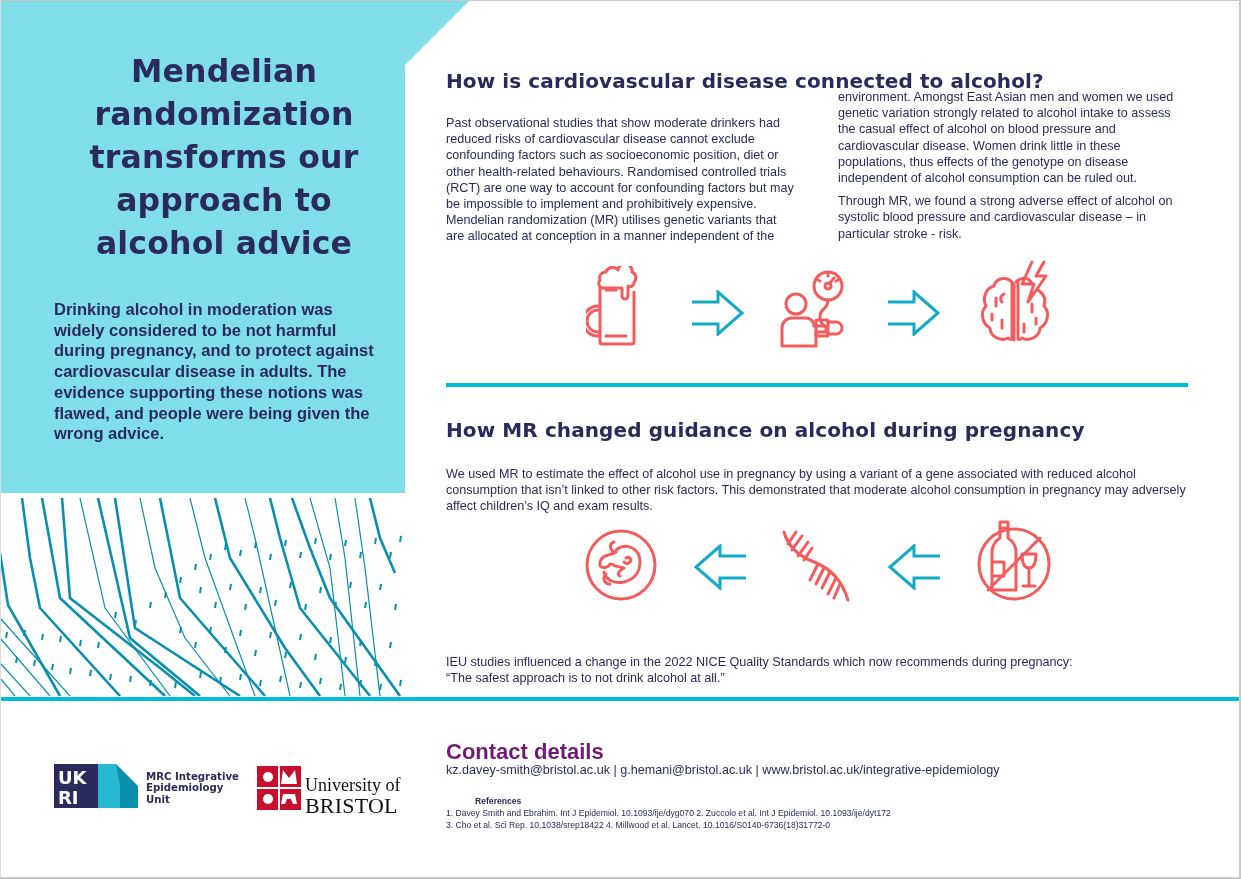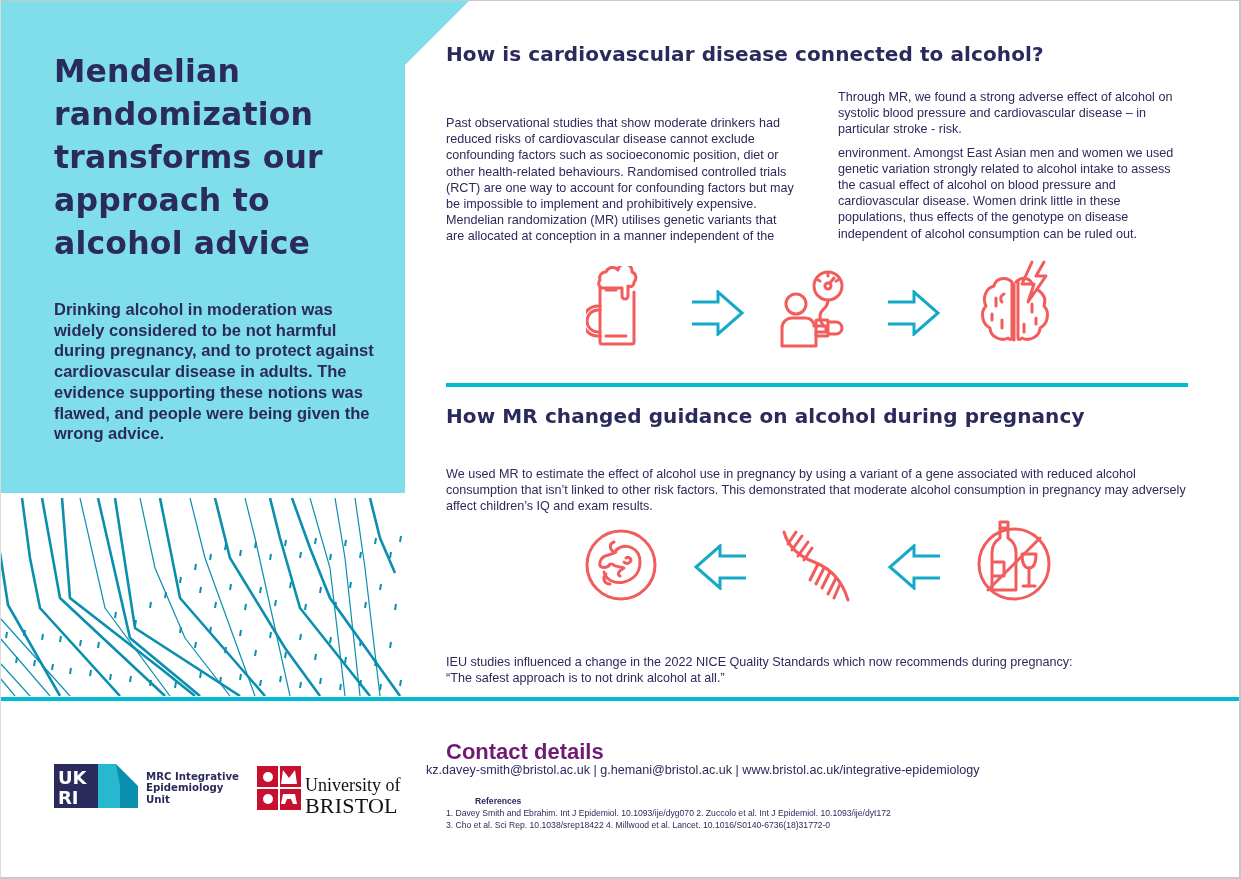--- a/index.html
+++ b/index.html
@@ -6,42 +6,42 @@
   html, body { width: 1241px; height: 879px; background: #ffffff; overflow: hidden; }
   body { position: relative; font-family: "Liberation Sans", sans-serif; color: #2b2a5c; }
   .page-frame { position: absolute; left: 0; top: 0; width: 1241px; height: 879px;
     border-top: 1px solid #c8c8c8; border-right: 2px solid #c8c8c8; border-bottom: 2px solid #c8c8c8; border-left: 1px solid #dcdcdc; pointer-events: none; }
 
   .hero-panel { position: absolute; left: 0; top: 0; width: 472px; height: 493px; }
   .hero-panel svg { position: absolute; left: 0; top: 0; }
 
   .hero-title { position: absolute; left: 54px; top: 50px; width: 340px;
     font-family: "DejaVu Sans", sans-serif; font-weight: bold; font-size: 31.5px; line-height: 43px;
-    color: #2b2a5c; letter-spacing: 0.2px; }
+    color: #2b2a5c; letter-spacing: 0.2px; text-align: center; }
   .hero-summary { position: absolute; left: 54px; top: 299px; width: 320px;
     font-family: "Liberation Sans", sans-serif; font-weight: bold; font-size: 16.5px; line-height: 20.7px;
     color: #2b2a5c; }
 
   .pattern { position: absolute; left: 0; top: 498px; width: 405px; height: 198px; overflow: hidden; }
 
   .section-title { position: absolute; left: 446px; font-family: "DejaVu Sans", sans-serif;
     font-weight: bold; font-size: 20px; color: #2b2a5c; letter-spacing: 0.1px; white-space: nowrap; }
   .body-text { font-family: "Liberation Sans", sans-serif; font-size: 12.6px; line-height: 16.2px; color: #2b2a5c; }
 
   .col { position: absolute; }
   .col p + p { margin-top: 7px; }
 
   .divider { position: absolute; background: #00bcd4; }
 
   .icon { position: absolute; }
 
   .quote { font-weight: normal; }
 
   .footer-contact-title { position: absolute; left: 446px; top: 739px; font-family: "Liberation Sans", sans-serif; font-weight: bold; font-size: 22px; color: #701a75; }
-  .footer-contact-line { position: absolute; left: 426px; top: 763px; font-size: 12.6px; color: #2b2a5c; white-space: nowrap; }
+  .footer-contact-line { position: absolute; left: 446px; top: 763px; font-size: 12.6px; color: #2b2a5c; white-space: nowrap; }
   .refs { position: absolute; left: 446px; top: 795px; font-size: 8.6px; line-height: 12px; color: #2b2a5c; }
   .refs .ref-title { font-weight: bold; padding-left: 29px; }
 
   .logo-ukri { position: absolute; left: 54px; top: 764px; }
   .mrc-text { position: absolute; left: 146px; top: 771px; font-family: "DejaVu Sans", sans-serif; font-weight: bold; font-size: 10.2px; line-height: 11.4px; color: #2b2a5c; }
   .logo-bristol { position: absolute; left: 257px; top: 766px; }
   .bristol-text { position: absolute; left: 305px; top: 770px; font-family: "Liberation Serif", serif; color: #111; }
   .bristol-text .l1 { font-size: 18px; line-height: 19px; display: block; margin-top: 6px; }
   .bristol-text .l2 { font-size: 22px; line-height: 22px; display: block; letter-spacing: 0.2px; }
 </style>
@@ -166,28 +166,28 @@
         <line x1="300" y1="190" x2="301" y2="184"></line>
       <line x1="320" y1="186" x2="321" y2="180"></line>
         <line x1="340" y1="192" x2="341" y2="186"></line>
         <line x1="360" y1="188" x2="361" y2="182"></line>
       <line x1="380" y1="192" x2="381" y2="186"></line>
         <line x1="400" y1="188" x2="401" y2="182"></line>
     </g>
   </svg>
 </div>
 
-<h2 class="section-title" style="top:42px;text-align:center;">How is cardiovascular disease connected to alcohol?</h2>
+<h2 class="section-title" style="top:69px;text-align:center;">How is cardiovascular disease connected to alcohol?</h2>
 
 <div class="col body-text" style="left:446px; top:89px; width:350px;margin-top:26px;">
   <p>Past observational studies that show moderate drinkers had reduced risks of cardiovascular disease cannot exclude confounding factors such as socioeconomic position, diet or other health-related behaviours. Randomised controlled trials (RCT) are one way to account for confounding factors but may be impossible to implement and prohibitively expensive. Mendelian randomization (MR) utilises genetic variants that are allocated at conception in a manner independent of the</p>
 </div>
 <div class="col body-text" style="left:838px; top:89px; width:345px;">
+  <p>environment. Amongst East Asian men and women we used genetic variation strongly related to alcohol intake to assess the casual effect of alcohol on blood pressure and cardiovascular disease. Women drink little in these populations, thus effects of the genotype on disease independent of alcohol consumption can be ruled out.</p>
   <p>Through MR, we found a strong adverse effect of alcohol on systolic blood pressure and cardiovascular disease – in particular stroke - risk.</p>
-  <p>environment. Amongst East Asian men and women we used genetic variation strongly related to alcohol intake to assess the casual effect of alcohol on blood pressure and cardiovascular disease. Women drink little in these populations, thus effects of the genotype on disease independent of alcohol consumption can be ruled out.</p>
 </div>
 
 <svg class="icon" style="left:586px; top:266px;" width="60" height="82" viewBox="0 0 60 82" fill="none" stroke="#f25c5c" stroke-width="3" stroke-linecap="round" stroke-linejoin="round">
   <path d="M14 14 a6 6 0 0 1 6 -8 a7 7 0 0 1 12 -2 a7 7 0 0 1 14 2 a6 6 0 0 1 2 10 a4 4 0 0 1 -6 4 v10 a3 3 0 0 1 -6 0 v-8 h-20 a5 5 0 0 1 -2 -8 z"></path>
   <path d="M14 22 v54 a2 2 0 0 0 2 2 h30 a2 2 0 0 0 2 -2 v-50"></path>
   <path d="M14 44 h-2 a10 10 0 0 0 0 22 h2"></path>
   <path d="M14 40 h-2 a14 14 0 0 0 0 30 h2"></path>
   <line x1="20" y1="70" x2="40" y2="70"></line>
   <line x1="20" y1="24" x2="30" y2="24"></line>
 </svg>
@@ -224,21 +224,21 @@
     <path d="M24 62 v8"></path>
     <path d="M26 36 c-4 2 -4 6 -2 8"></path>
   <path d="M54 46 v8"></path>
     <path d="M58 60 v6"></path>
     <path d="M46 66 v8"></path>
   <path d="M54 4 L44 26 H56 L50 44 L68 18 H58 L66 4"></path>
 </svg>
 
 <div class="divider" style="left:446px; top:383px; width:742px; height:3.5px;"></div>
 
-<h2 class="section-title" style="top:404px;">How MR changed guidance on alcohol during pregnancy</h2>
+<h2 class="section-title" style="top:418px;">How MR changed guidance on alcohol during pregnancy</h2>
 
 <p class="body-text" style="position:absolute; left:446px; top:466px; width:740px;">We used MR to estimate the effect of alcohol use in pregnancy by using a variant of a gene associated with reduced alcohol consumption that isn’t linked to other risk factors. This demonstrated that moderate alcohol consumption in pregnancy may adversely affect children’s IQ and exam results.</p>
 
 <svg class="icon" style="left:584px; top:528px;" width="74" height="74" viewBox="0 0 74 74" fill="none" stroke="#f25c5c" stroke-width="3" stroke-linecap="round" stroke-linejoin="round">
   <circle cx="37" cy="37" r="34"></circle>
   <path d="M30 14 c-6 2 -4 10 2 10 c-6 4 -14 2 -16 10 c-2 8 8 6 10 2"></path>
   <path d="M32 22 c10 -8 24 -2 24 12 c0 12 -8 18 -16 20 c-10 2 -18 -2 -20 -10"></path>
   <path d="M42 30 c4 -2 6 2 4 4 c-2 2 -4 2 -6 0"></path>
   <path d="M28 36 c4 4 8 2 12 4 c-4 2 -8 6 -4 8"></path>
   <path d="M22 46 c-4 4 -2 10 4 10"></path>

